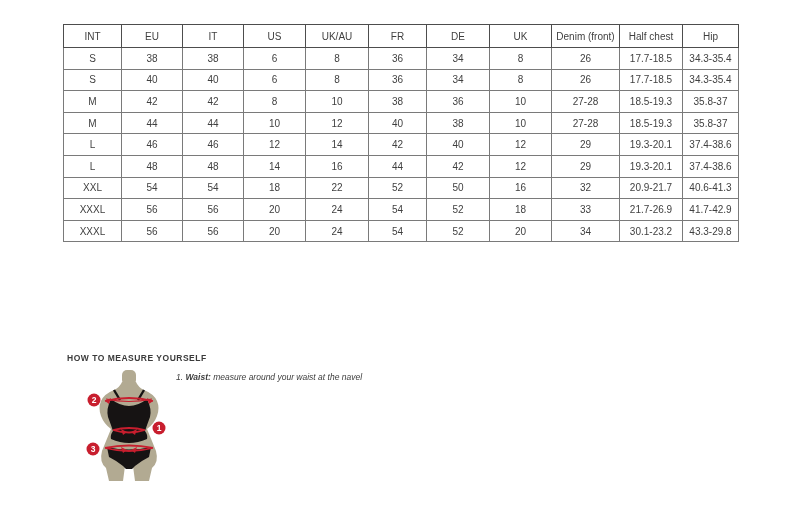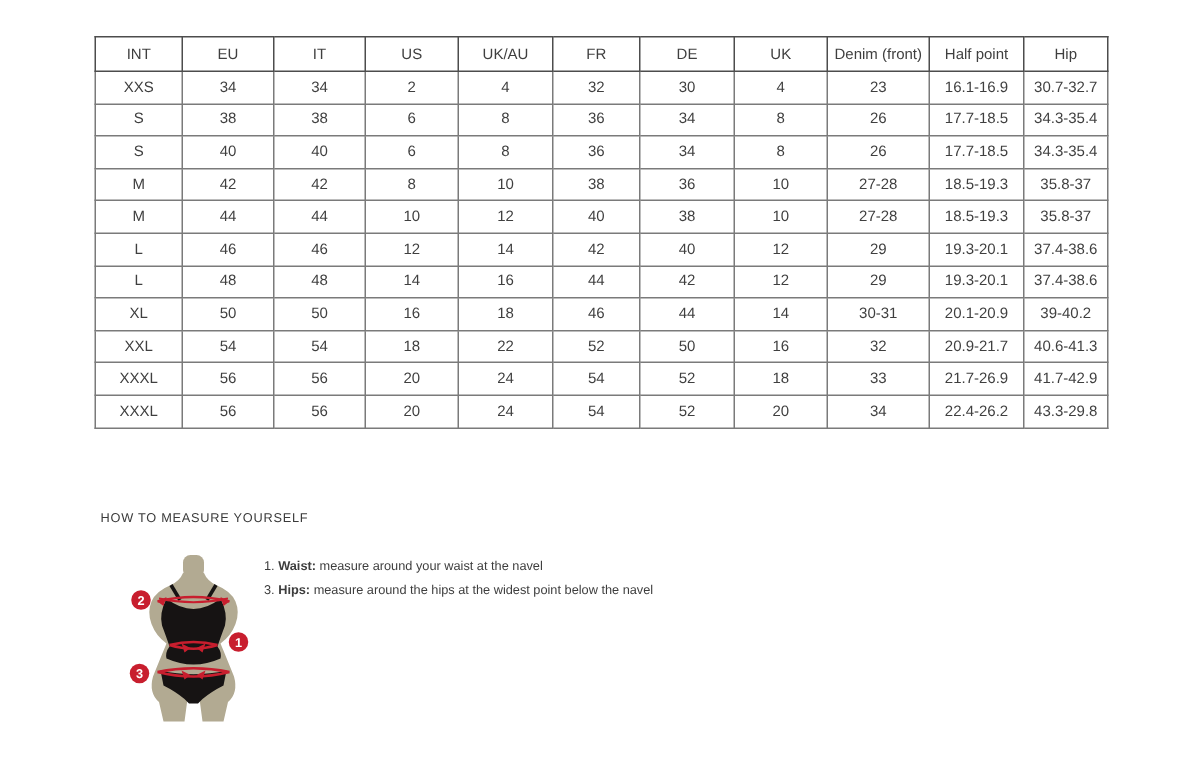--- a/index.html
+++ b/index.html
@@ -18,25 +18,25 @@
     border:1px solid #6e6e6e;
     font-size:10px; font-weight:400; color:#3f3f3f;
     text-align:center; vertical-align:middle; padding:0;
     white-space:nowrap; overflow:hidden;
   }
   table.size-chart th { height:23px; border-color:#4d4d4d; }
   table.size-chart td { height:21.6px; border-color:#7a7a7a; }
 
   
   .measure-heading {
-    position:absolute; left:67px; top:340px;
-    font-size:8.5px; font-weight:400; letter-spacing:0.5px; color:#3a3a3a;
+    position:absolute; left:67px; top:353px;
+    font-size:8.5px; font-weight:700; letter-spacing:0.5px; color:#3a3a3a;
   }
   .measure-list {
-    position:absolute; left:176px; top:373px; list-style:none;
+    position:absolute; left:176px; top:373px; list-style:none;font-style:italic;
   }
   .measure-item {
     font-size:8.5px; line-height:9px; color:#3d3d3d; margin-bottom:7px;
   }
   .measure-item b { font-weight:700; }
 
   .figure-wrap { position:absolute; left:83px; top:369px; width:92px; height:116px; }
 </style>
 </head>
 <body>
@@ -61,38 +61,25 @@
         <tr>
           <th>INT</th>
           <th>EU</th>
           <th>IT</th>
           <th>US</th>
           <th>UK/AU</th>
           <th>FR</th>
           <th>DE</th>
           <th>UK</th>
           <th>Denim (front)</th>
-          <th>Half point</th>
+          <th>Half chest</th>
           <th>Hip</th>
         </tr>
       </thead>
       <tbody>
-        <tr>
-          <td>XXS</td>
-          <td>34</td>
-          <td>34</td>
-          <td>2</td>
-          <td>4</td>
-          <td>32</td>
-          <td>30</td>
-          <td>4</td>
-          <td>23</td>
-          <td>16.1-16.9</td>
-          <td>30.7-32.7</td>
-        </tr>
         <tr>
           <td>S</td>
           <td>38</td>
           <td>38</td>
           <td>6</td>
           <td>8</td>
           <td>36</td>
           <td>34</td>
           <td>8</td>
           <td>26</td>
@@ -156,33 +143,20 @@
           <td>48</td>
           <td>48</td>
           <td>14</td>
           <td>16</td>
           <td>44</td>
           <td>42</td>
           <td>12</td>
           <td>29</td>
           <td>19.3-20.1</td>
           <td>37.4-38.6</td>
-        </tr>
-        <tr>
-          <td>XL</td>
-          <td>50</td>
-          <td>50</td>
-          <td>16</td>
-          <td>18</td>
-          <td>46</td>
-          <td>44</td>
-          <td>14</td>
-          <td>30-31</td>
-          <td>20.1-20.9</td>
-          <td>39-40.2</td>
         </tr>
         <tr>
           <td>XXL</td>
           <td>54</td>
           <td>54</td>
           <td>18</td>
           <td>22</td>
           <td>52</td>
           <td>50</td>
           <td>16</td>
@@ -206,21 +180,21 @@
         <tr>
           <td>XXXL</td>
           <td>56</td>
           <td>56</td>
           <td>20</td>
           <td>24</td>
           <td>54</td>
           <td>52</td>
           <td>20</td>
           <td>34</td>
-          <td>22.4-26.2</td>
+          <td>30.1-23.2</td>
           <td>43.3-29.8</td>
         </tr>
       </tbody>
     </table>
 
   <div class="measure-heading">HOW TO MEASURE YOURSELF</div>
 
   <div class="figure-wrap">
     <svg width="92" height="116" viewBox="0 0 92 116">
 
@@ -278,20 +252,15 @@
       </g>
     </svg>
   </div>
 
   <ol class="measure-list">
     <li class="measure-item">
       <span>1.</span>
       <b>Waist:</b>
       <span>measure around your waist at the navel</span>
     </li>
-    <li class="measure-item">
-      <span>3.</span>
-      <b>Hips:</b>
-      <span>measure around the hips at the widest point below the navel</span>
-    </li>
   </ol>
 
 </div>
 
 </body></html>

